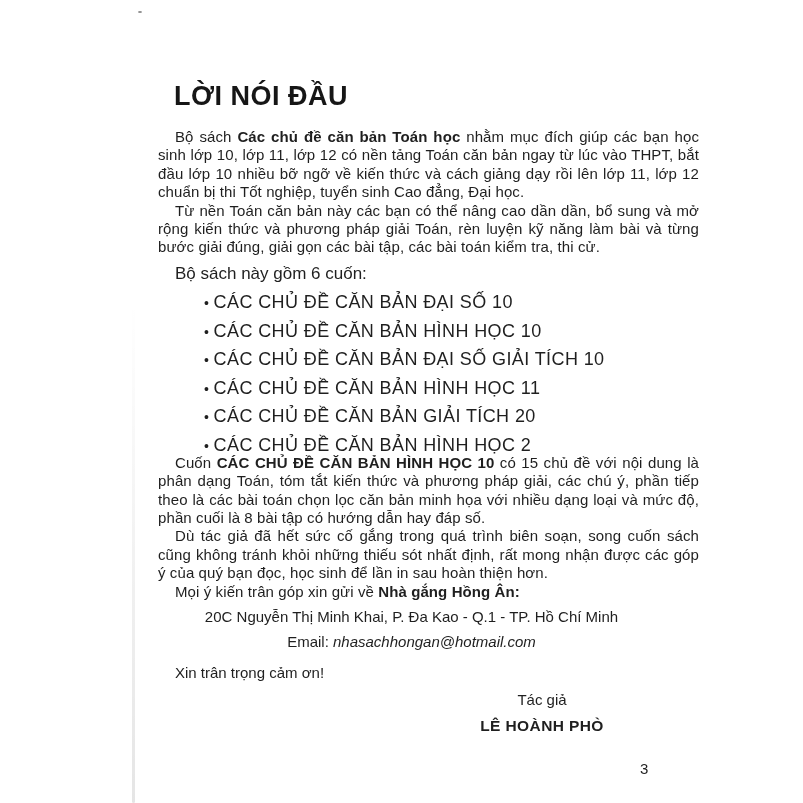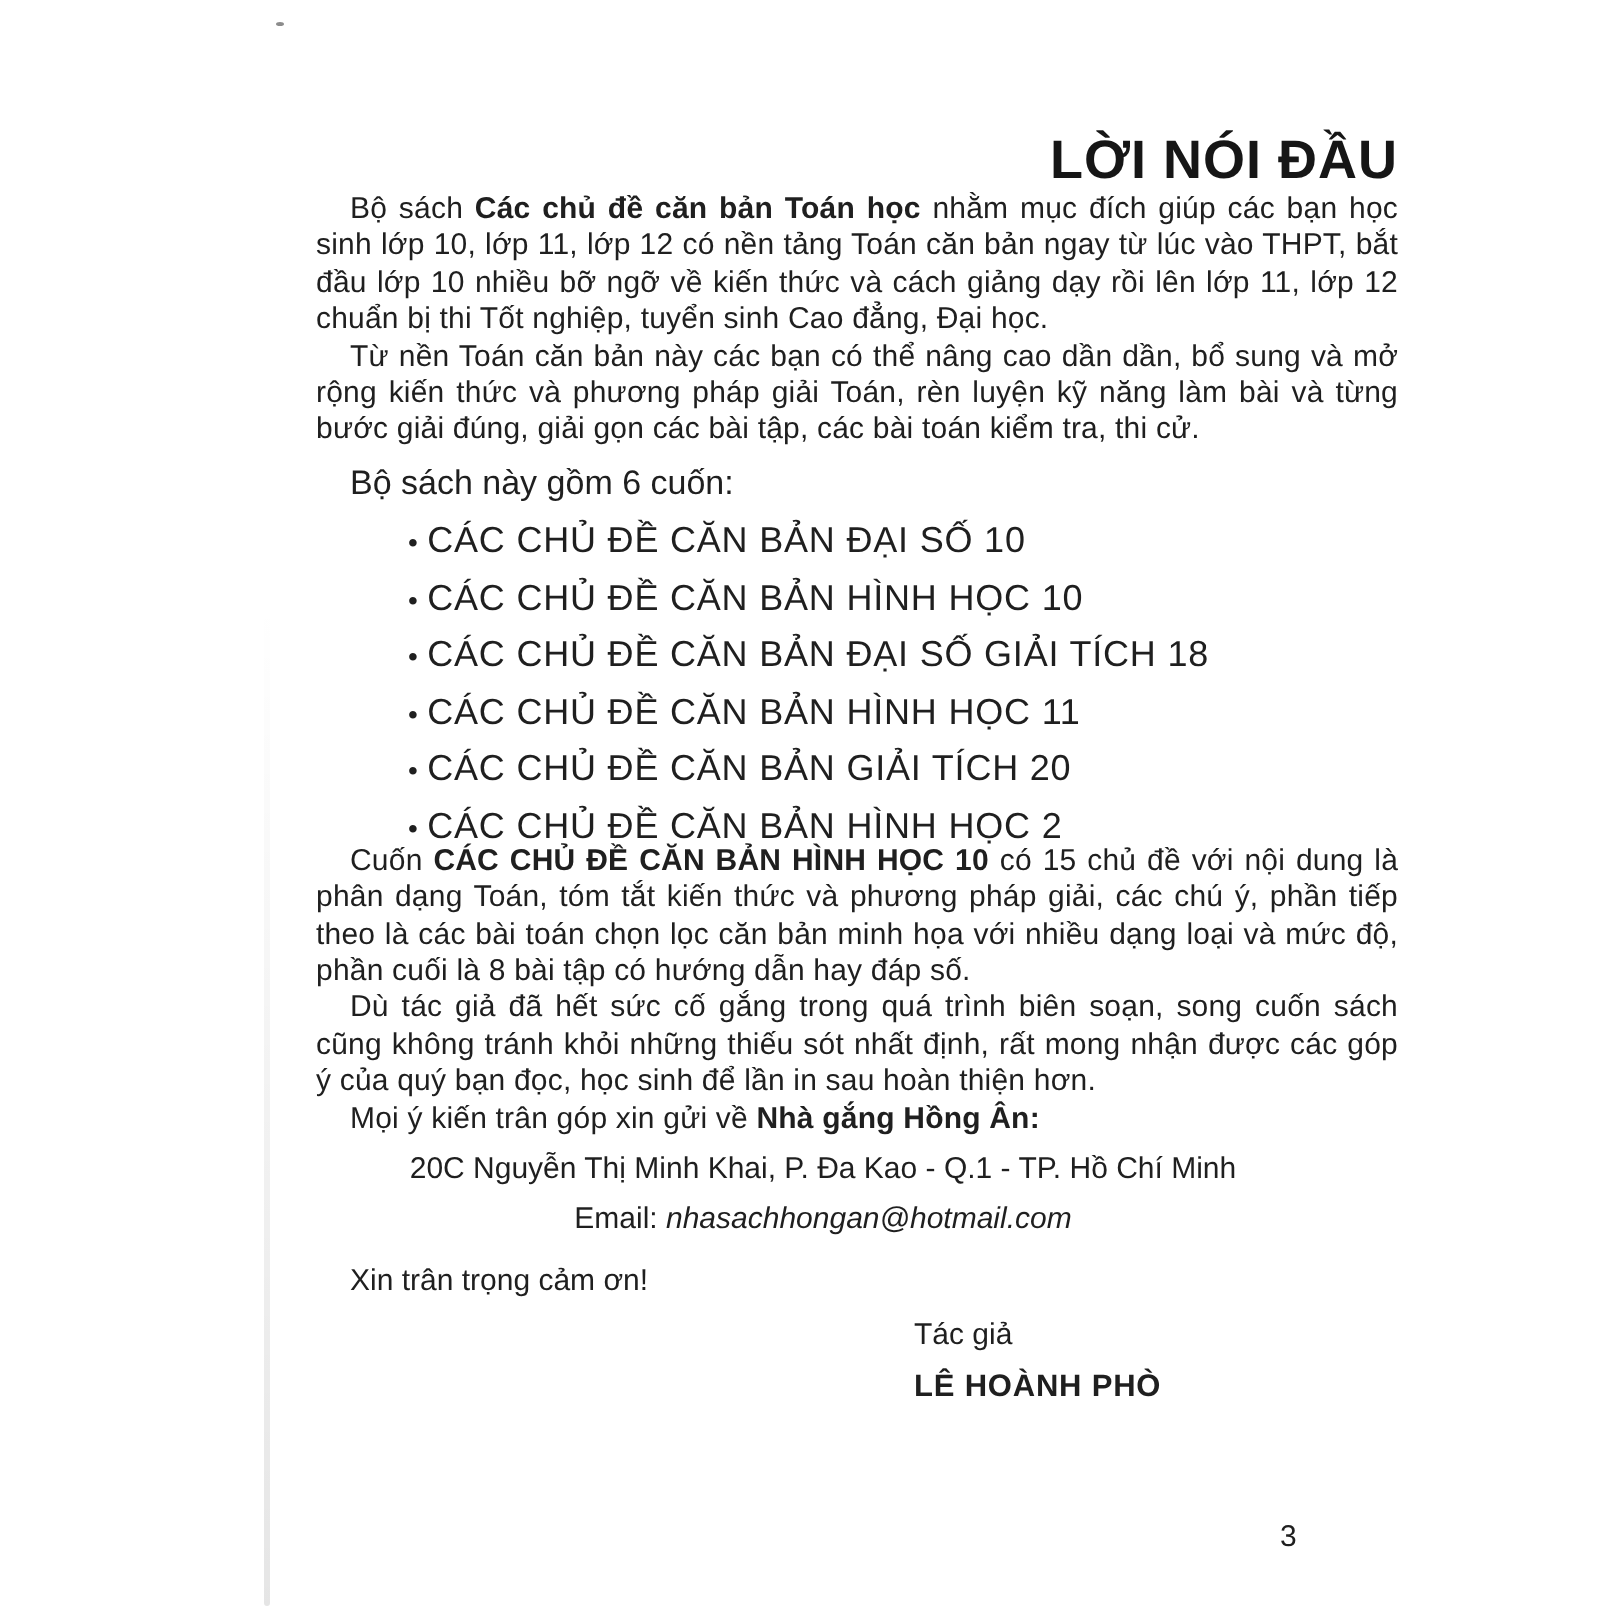--- a/index.html
+++ b/index.html
@@ -35,25 +35,25 @@
     background: rgba(0,0,0,0.45);
     border-radius: 50%;
   }
   .column {
     position: absolute;
     left: 158px;
     top: 64px;
     width: 541px;
   }
   .doc-title {
-    margin: 0;
+    margin: 16px;
     font-size: 27px;
     line-height: 32px;
     font-weight: bold;
-    text-align: right;
+    text-align: left;
     letter-spacing: 0.5px;
     color: #161616;
   }
   p.body-par {
     margin: 0;
     font-size: 15px;
     line-height: 18.4px;
     text-align: justify;
     text-indent: 17px;
     letter-spacing: 0.1px;
@@ -95,20 +95,21 @@
   }
   .thanks-line {
     margin: 12px 0 0 0;
     padding-left: 17px;
     font-size: 15px;
     line-height: 18.4px;
   }
   .author-block {
     width: 170px;
     margin: 9px 72px 0 auto;
+    text-align: center;
   }
   .author-label {
     margin: 0;
     font-size: 15px;
     line-height: 18.4px;
   }
   .author-name {
     margin: 7px 0 0 0;
     font-size: 15.5px;
     line-height: 18.4px;
@@ -139,21 +140,21 @@
 
     <p class="body-par mt-p1"><span>Bộ sách </span><span class="bold">Các chủ đề căn bản Toán học</span><span> nhằm mục đích giúp các bạn học sinh lớp 10, lớp 11, lớp 12 có nền tảng Toán căn bản ngay từ lúc vào THPT, bắt đầu lớp 10 nhiều bỡ ngỡ về kiến thức và cách giảng dạy rồi lên lớp 11, lớp 12 chuẩn bị thi Tốt nghiệp, tuyển sinh Cao đẳng, Đại học.</span></p>
 
     <p class="body-par mt-p2">Từ nền Toán căn bản này các bạn có thể nâng cao dần dần, bổ sung và mở rộng kiến thức và phương pháp giải Toán, rèn luyện kỹ năng làm bài và từng bước giải đúng, giải gọn các bài tập, các bài toán kiểm tra, thi cử.</p>
 
     <p class="series-intro">Bộ sách này gồm 6 cuốn:</p>
 
     <ul class="book-list">
       <li>CÁC CHỦ ĐỀ CĂN BẢN ĐẠI SỐ 10</li>
       <li>CÁC CHỦ ĐỀ CĂN BẢN HÌNH HỌC 10</li>
-      <li>CÁC CHỦ ĐỀ CĂN BẢN ĐẠI SỐ GIẢI TÍCH 18</li>
+      <li>CÁC CHỦ ĐỀ CĂN BẢN ĐẠI SỐ GIẢI TÍCH 10</li>
       <li>CÁC CHỦ ĐỀ CĂN BẢN HÌNH HỌC 11</li>
       <li>CÁC CHỦ ĐỀ CĂN BẢN GIẢI TÍCH 20</li>
       <li>CÁC CHỦ ĐỀ CĂN BẢN HÌNH HỌC 2</li>
     </ul>
 
     <p class="body-par mt-p3"><span>Cuốn </span><span class="bold">CÁC CHỦ ĐỀ CĂN BẢN HÌNH HỌC 10</span><span> có 15 chủ đề với nội dung là phân dạng Toán, tóm tắt kiến thức và phương pháp giải, các chú ý, phần tiếp theo là các bài toán chọn lọc căn bản minh họa với nhiều dạng loại và mức độ, phần cuối là 8 bài tập có hướng dẫn hay đáp số.</span></p>
 
     <p class="body-par mt-p4">Dù tác giả đã hết sức cố gắng trong quá trình biên soạn, song cuốn sách cũng không tránh khỏi những thiếu sót nhất định, rất mong nhận được các góp ý của quý bạn đọc, học sinh để lần in sau hoàn thiện hơn.</p>
 
     <p class="body-par mt-feedback"><span>Mọi ý kiến trân góp xin gửi về </span><span class="bold">Nhà gắng Hồng Ân:</span></p>

